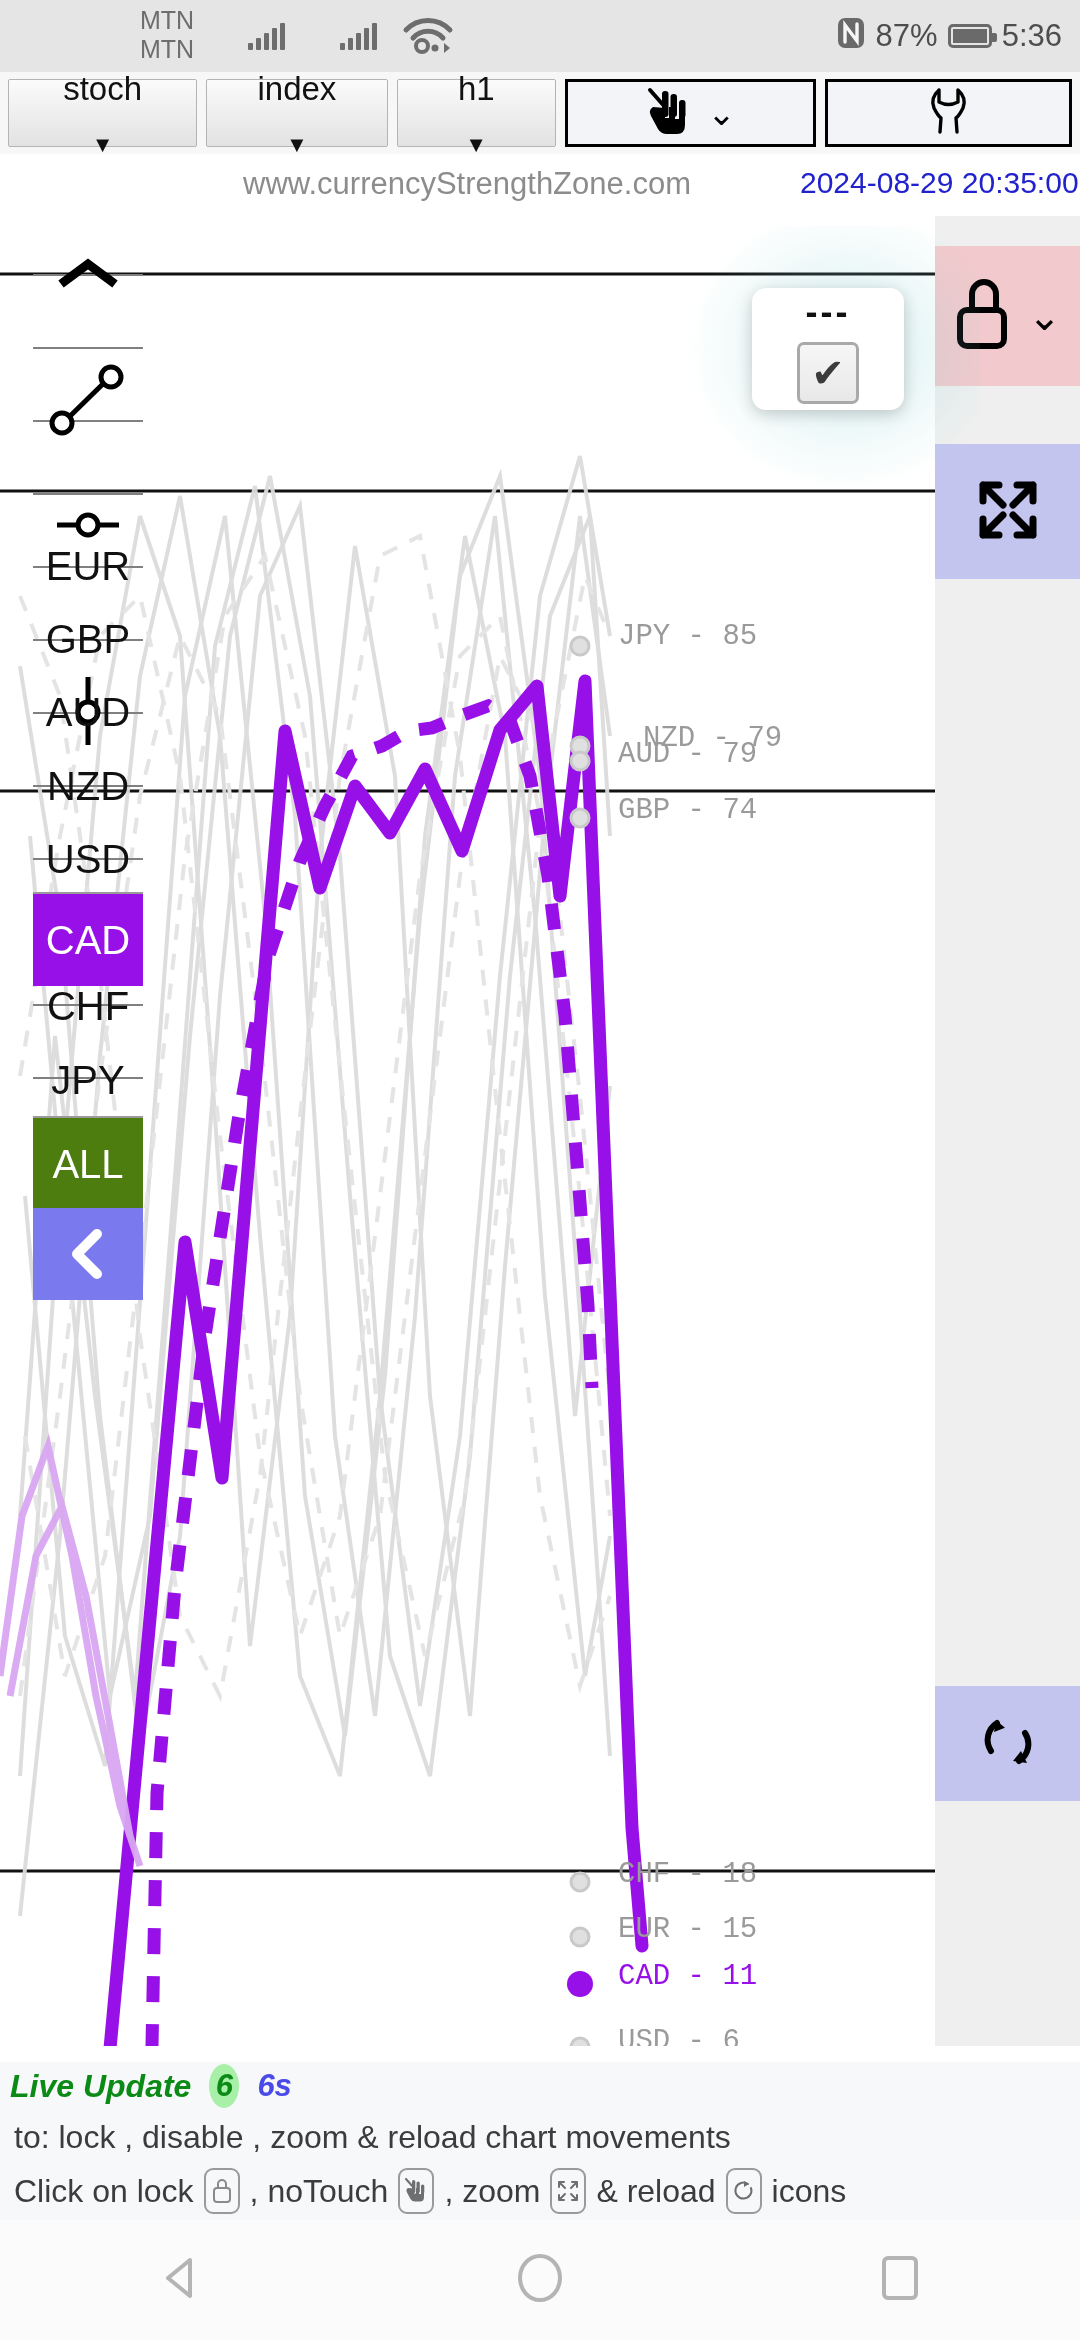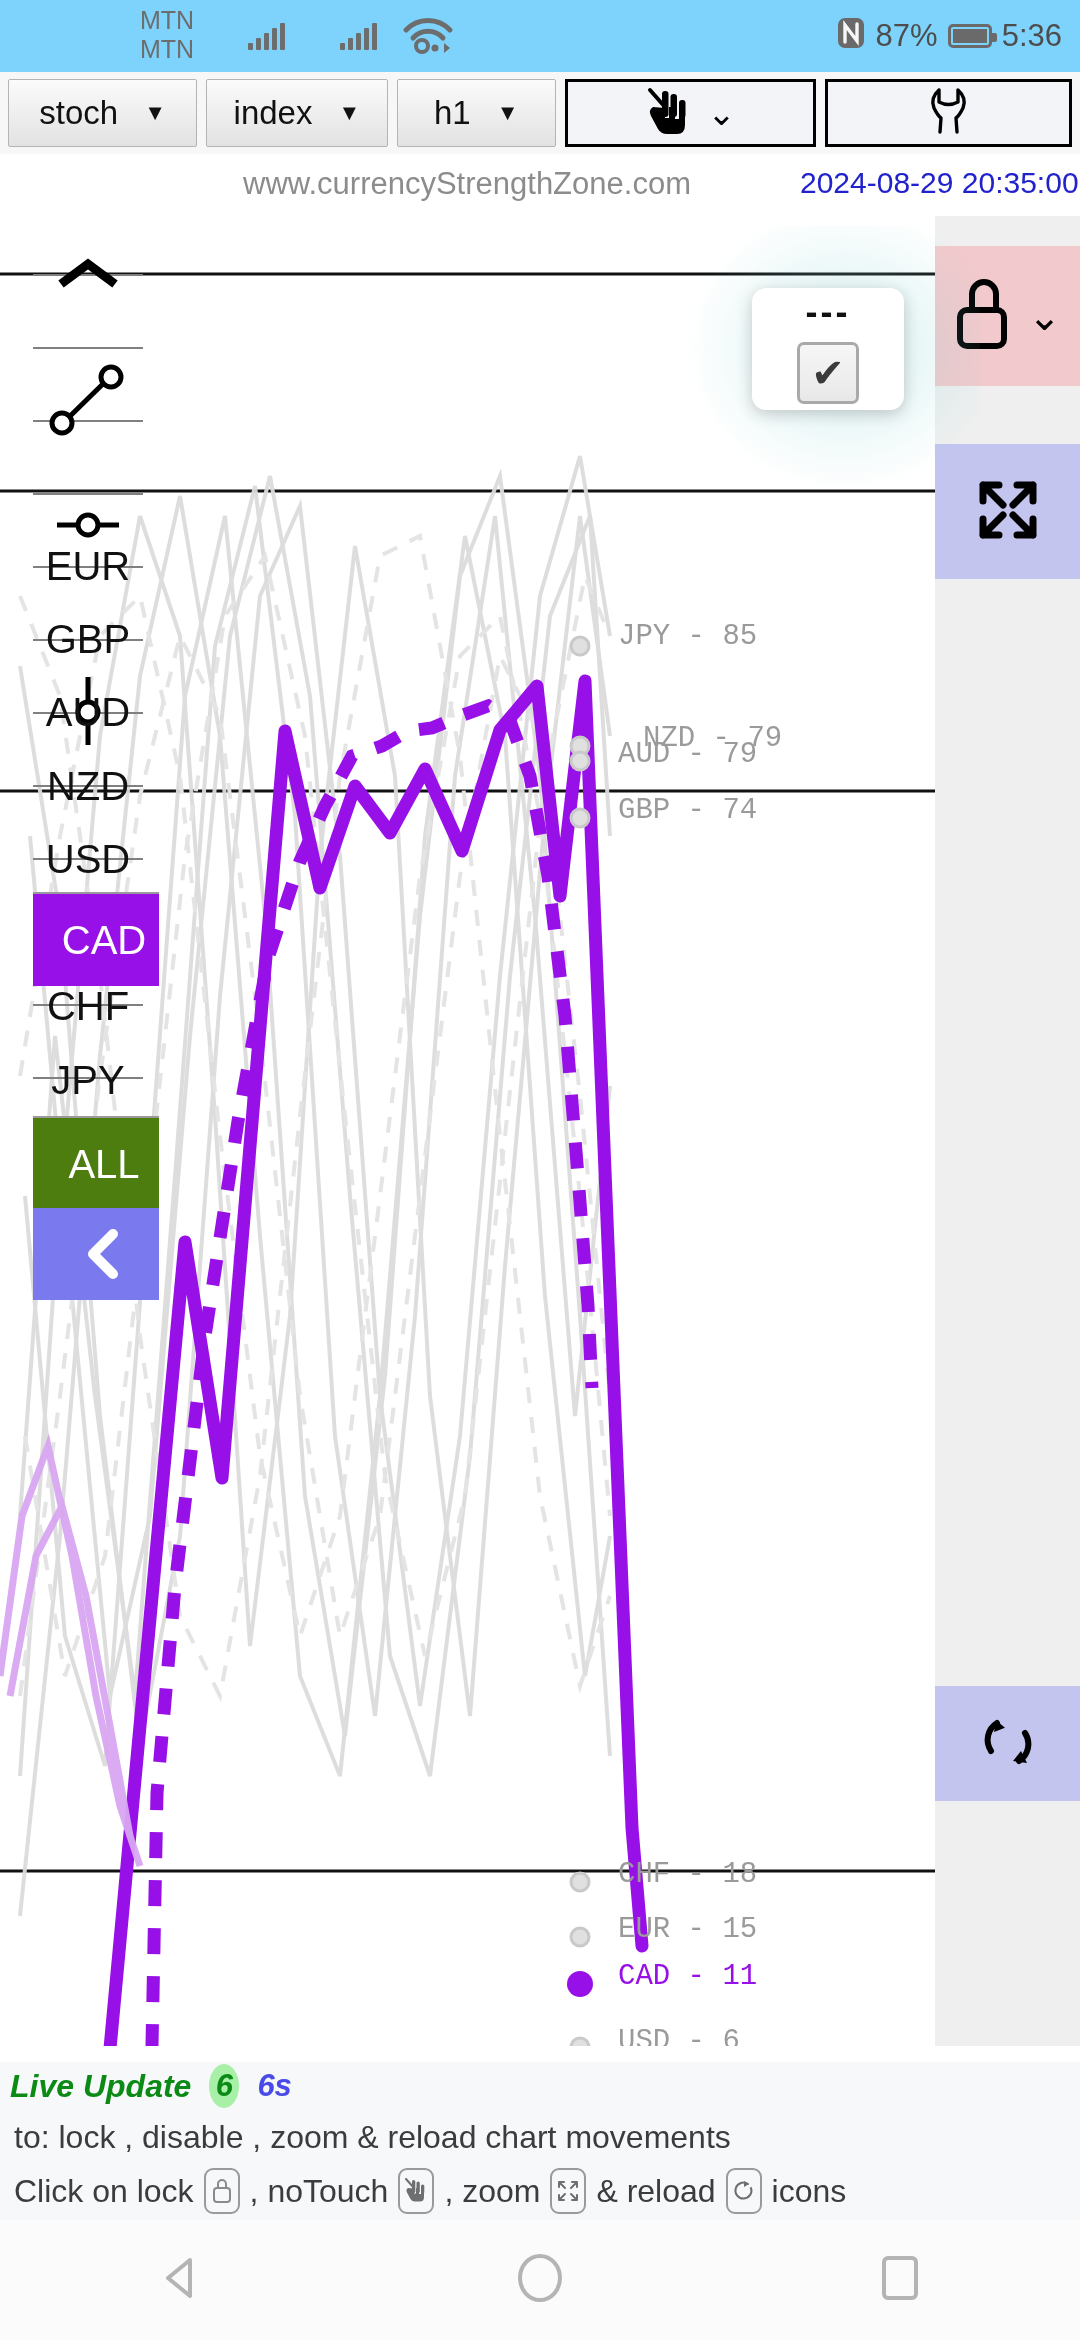--- a/index.html
+++ b/index.html
@@ -9,21 +9,21 @@
   body {
     width: 1080px; height: 2340px;
     font-family: "Liberation Sans", sans-serif;
     overflow: hidden;
     position: relative;
   }
 
   
   #status-bar {
     height: 72px;
-    background: #7dd3fc;
+    background: #e5e5e5;
     display: flex;
     align-items: center;
     position: relative;
     box-sizing: border-box;
   }
   .carrier-stack {
     position: absolute; left: 140px; top: 6px;
     font-size: 25px; color: #6d6d6d; line-height: 29px;
     font-family: "Liberation Sans", sans-serif;
   }
@@ -65,20 +65,21 @@
   }
   .tb-select {
     height: 68px;
     background: linear-gradient(#fbfbfb, #e2e2e2);
     border: 1px solid #b4b4b4;
     border-radius: 2px;
     display: flex; align-items: center; justify-content: center;
     gap: 26px;
     font-size: 33px; color: #111;
     box-sizing: border-box;
+    flex-direction: column;
   }
   #sel-stoch { width: 190px; }
   #sel-index { width: 182px; }
   #sel-tf    { width: 160px; }
   .caret { font-size: 22px; line-height:1; }
   .tb-btn {
     height: 68px;
     background: #f3f4f8;
     border: 3px solid #000;
     display:flex; align-items:center; justify-content:center; gap: 16px;
@@ -119,21 +120,21 @@
   .y-tick {
     position:absolute; left: 0; width: 110px; height: 2px; background: #808080;
   }
   .y-label {
     position: absolute; left: 0; width: 110px; text-align: center;
     font-size: 40px; color: #111; line-height: 1;
   }
   .y-chip {
     position:absolute; left:0; width:110px; text-align:center;
     font-size: 40px; line-height: 1; color:#fff;
-    display:flex; align-items:center; justify-content:center;padding-left:16px;
+    display:flex; align-items:center; justify-content:center;
   }
   #chip-cad { background: #9810e8; height: 92px; border-top:2px solid #9a9a9a; }
   #chip-all { background: #4d7c0f; height: 92px; border-top:2px solid #9a9a9a; }
   #chip-back { background: #7b79ee; height: 92px; }
 
   .side-icon { position:absolute; left:0; width:110px; display:flex; align-items:center; justify-content:center;}
 
   
   .edge-btn {
     position:absolute; right: 0; width: 145px;

